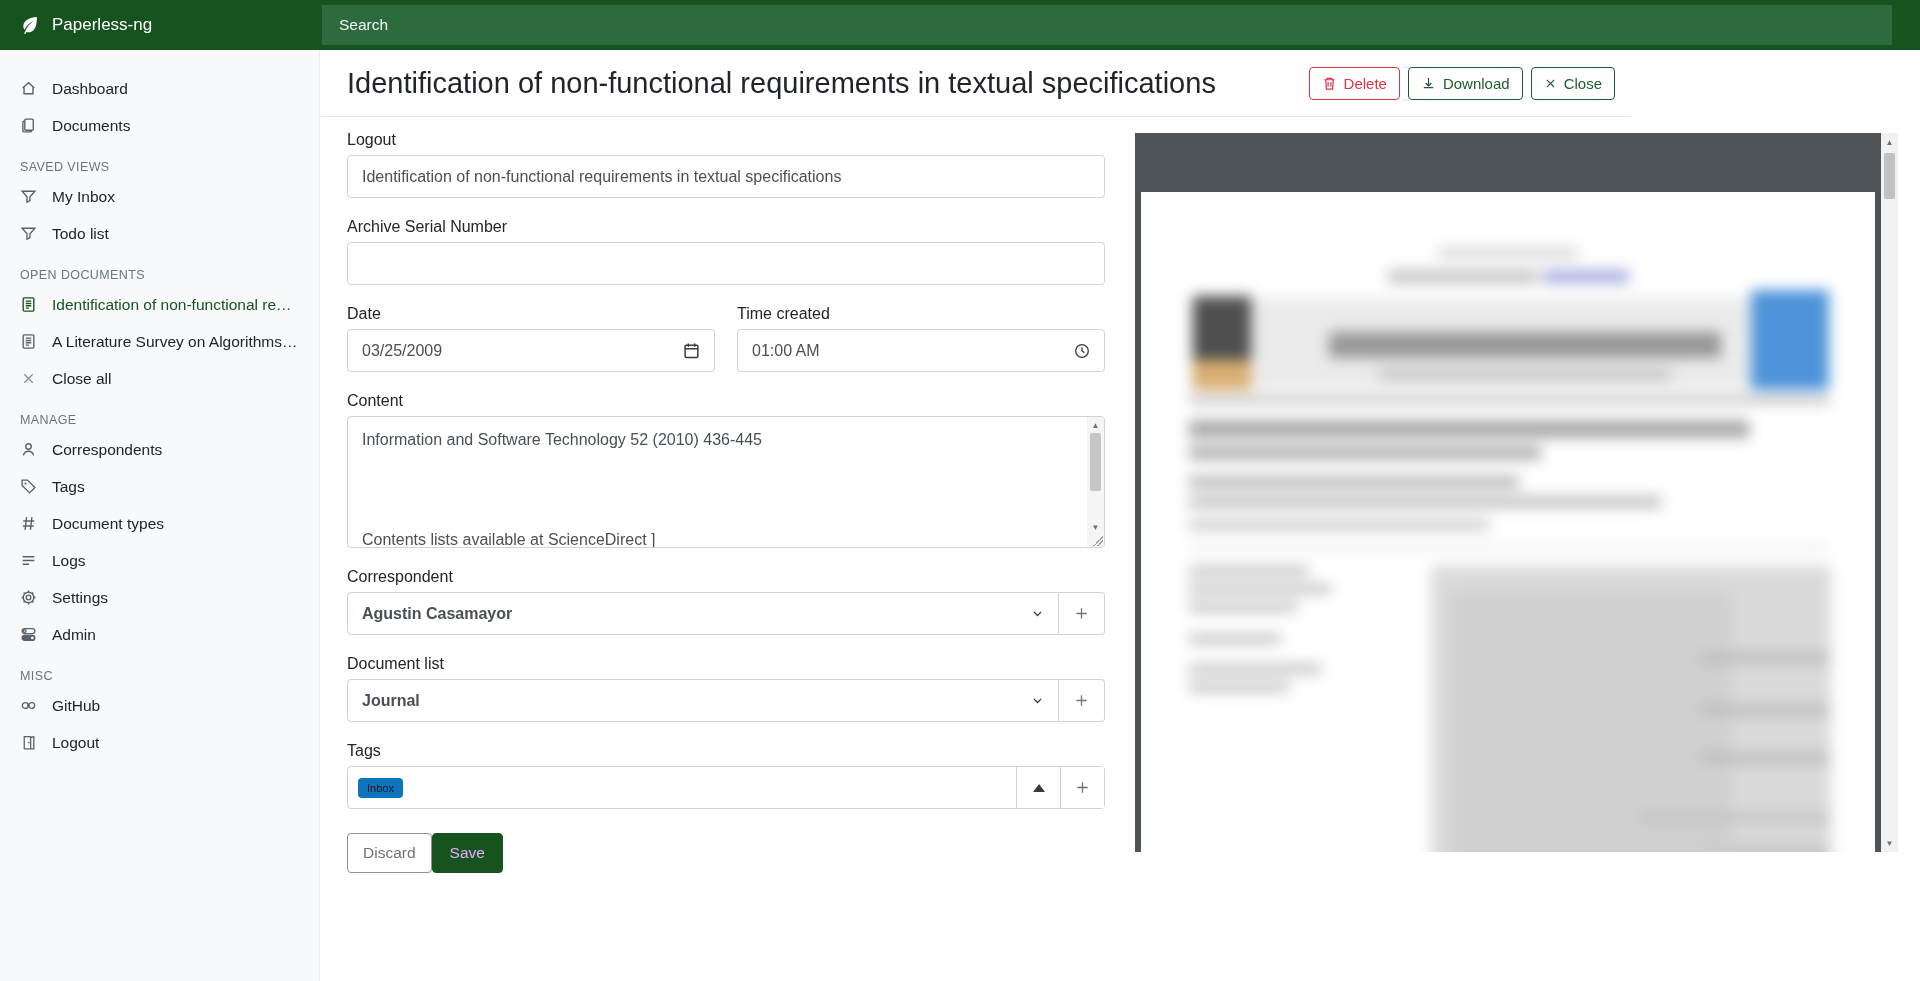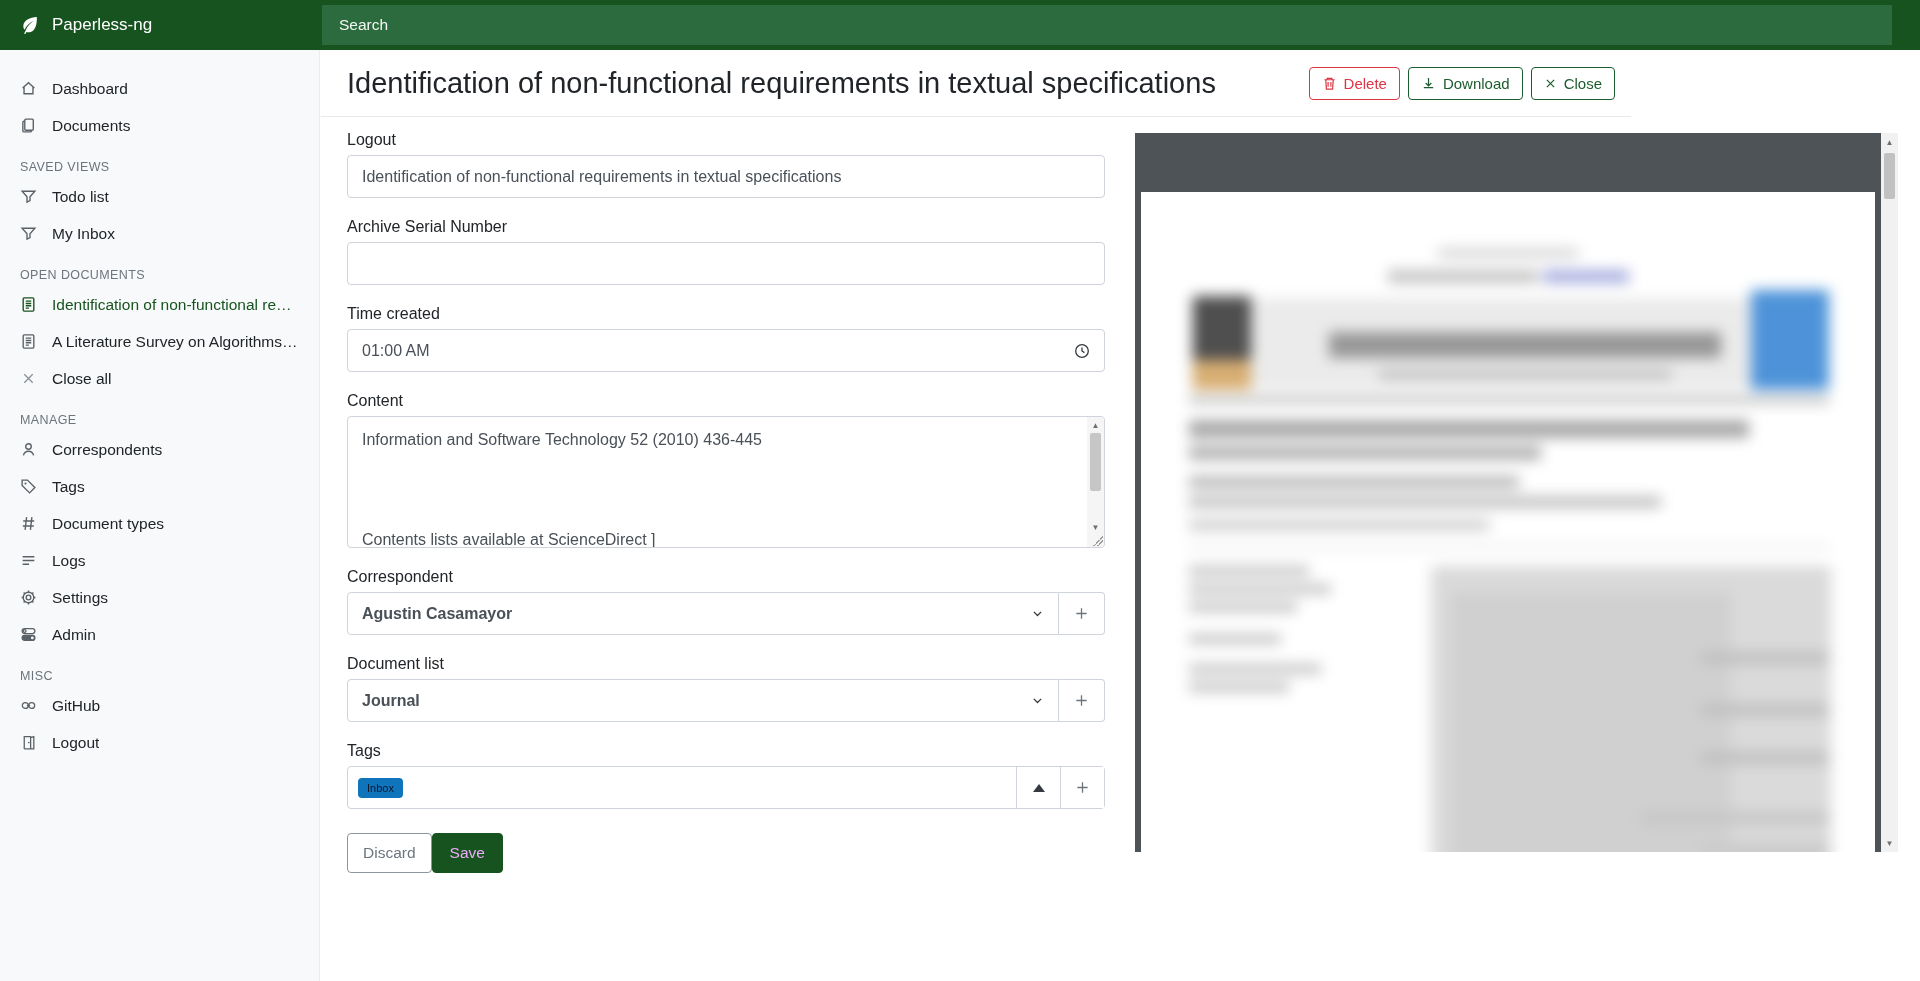--- a/index.html
+++ b/index.html
@@ -143,30 +143,30 @@
   </div>
 
   <div class="side-header">SAVED VIEWS</div>
 
   <div class="side-item">
     <span class="ic">
       <svg width="17" height="17" viewBox="0 0 16 16" fill="none" stroke="currentColor" stroke-width="1.3">
         <path d="M2 3h12L9.4 8.2v3.6l-2.8 1.4V8.2z"></path>
       </svg>
     </span>
+    <span class="lbl">My Inbox</span>
+  </div>
+
+  <div class="side-item">
+    <span class="ic">
+      <svg width="17" height="17" viewBox="0 0 16 16" fill="none" stroke="currentColor" stroke-width="1.3">
+        <path d="M2 3h12L9.4 8.2v3.6l-2.8 1.4V8.2z"></path>
+      </svg>
+    </span>
     <span class="lbl">Todo list</span>
-  </div>
-
-  <div class="side-item">
-    <span class="ic">
-      <svg width="17" height="17" viewBox="0 0 16 16" fill="none" stroke="currentColor" stroke-width="1.3">
-        <path d="M2 3h12L9.4 8.2v3.6l-2.8 1.4V8.2z"></path>
-      </svg>
-    </span>
-    <span class="lbl">My Inbox</span>
   </div>
 
   <div class="side-header">OPEN DOCUMENTS</div>
 
   <div class="side-item active">
     <span class="ic">
       <svg width="17" height="17" viewBox="0 0 16 16" fill="none" stroke="currentColor" stroke-width="1.3">
         <rect x="3" y="1.8" width="10" height="12.4" rx="1"></rect>
         <path d="M5.4 4.8h5.2M5.4 7h5.2M5.4 9.2h5.2M5.4 11.4h3"></path>
       </svg>
@@ -319,20 +319,32 @@
       <label>Logout</label>
       <input class="tb" type="text" value="Identification of non-functional requirements in textual specifications" style="">
     </div>
 
     <div class="fg">
       <label>Archive Serial Number</label>
       <input class="tb" type="text" value="" style="">
     </div>
 
     <div class="fg row2">
+      <div>
+        <label>Date</label>
+        <div class="tb icon-field">
+          <span class="val">03/25/2009</span>
+          <span class="fic">
+            <svg width="17" height="17" viewBox="0 0 16 16" fill="none" stroke="#343a40" stroke-width="1.4">
+              <rect x="2" y="3" width="12" height="11.5" rx="1"></rect>
+              <path d="M2 6.4h12M5 1.5v3M11 1.5v3"></path>
+            </svg>
+          </span>
+        </div>
+      </div>
       <div>
         <label>Time created</label>
         <div class="tb icon-field">
           <span class="val">01:00 AM</span>
           <span class="fic">
             <svg width="16" height="16" viewBox="0 0 16 16" fill="none" stroke="#343a40" stroke-width="1.3">
               <circle cx="8" cy="8" r="6.3"></circle>
                 <path d="M8 4.5V8l2.4 1.6"></path>
             </svg>
           </span>

